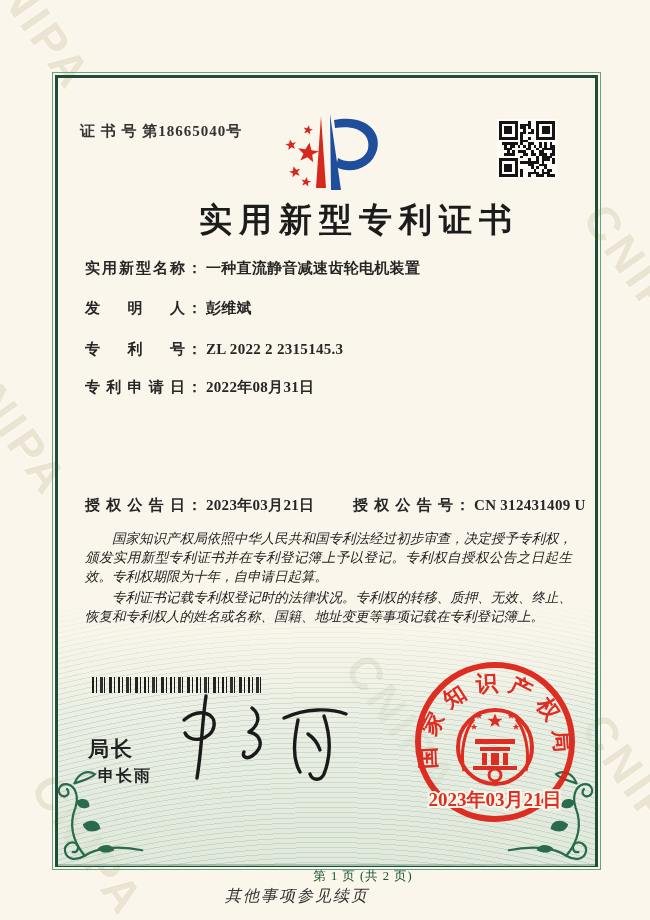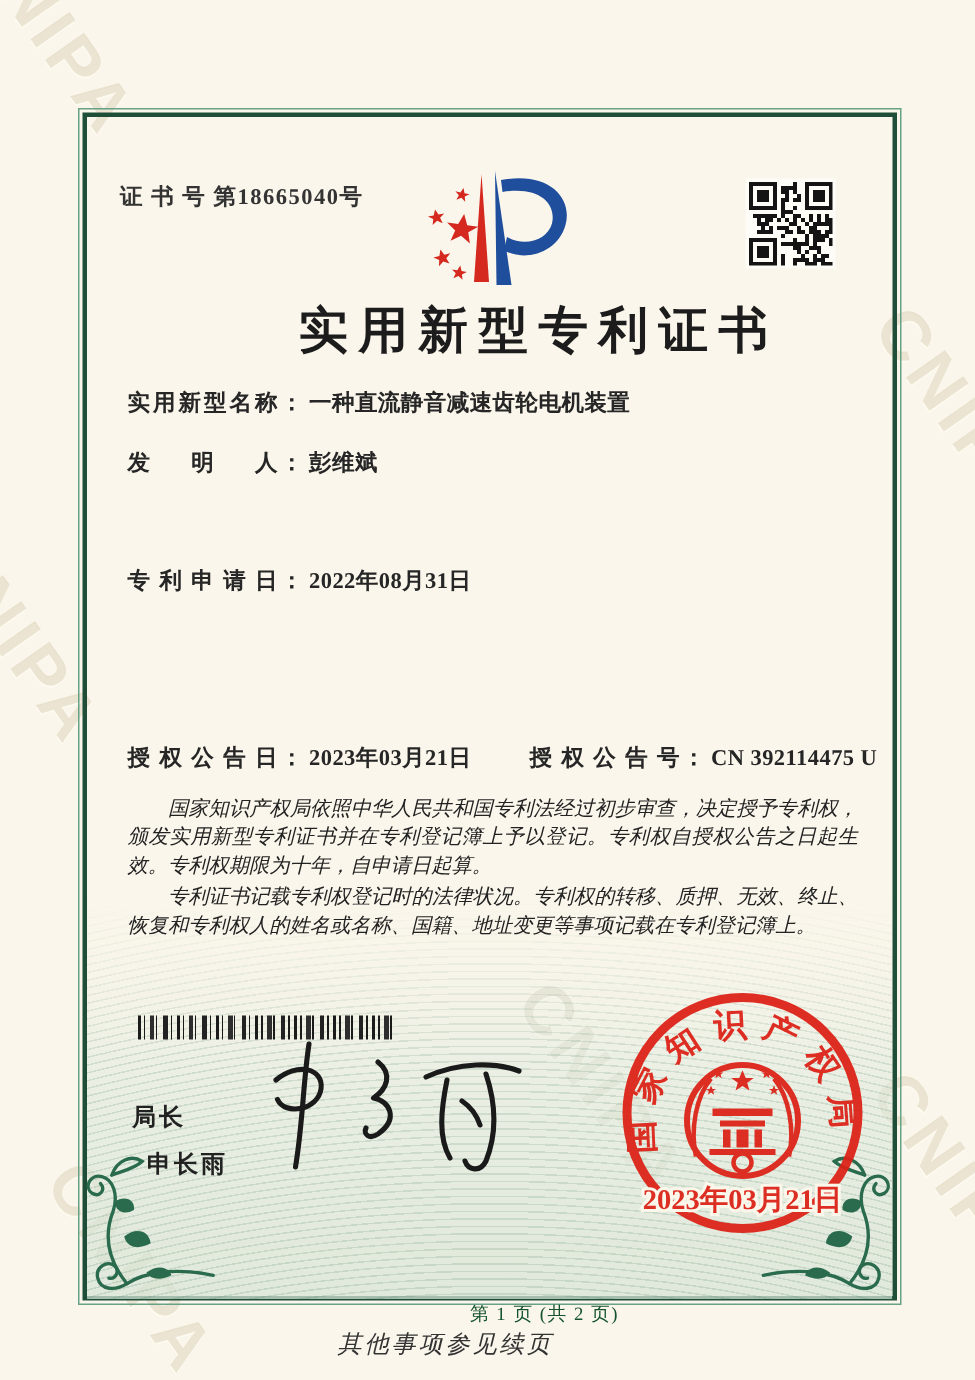--- a/index.html
+++ b/index.html
@@ -50,21 +50,21 @@
            line-height:19px; color:#222; font-style:italic; text-align:justify; }
   .paras p { text-indent:2em; margin:0 0 2px 0; }
 
   .barcode { position:absolute; left:92px; top:677px; width:170px; height:16px;
     background:repeating-linear-gradient(90deg,
       #1b1b1b 0 2px, transparent 2px 4px, #1b1b1b 4px 5px, transparent 5px 8px,
       #2e2e2e 8px 11px, transparent 11px 12px, #1b1b1b 12px 13px, transparent 13px 17px,
       #222 17px 20px, transparent 20px 22px, #1b1b1b 22px 23px, transparent 23px 26px); }
 
   .issuer-title { position:absolute; left:88px; top:735px; font-family:"Liberation Sans",sans-serif;
-                  font-size:16px; font-weight:600; color:#222; letter-spacing:2px; }
+                  font-size:21px; font-weight:600; color:#222; letter-spacing:2px; }
   .issuer-name  { position:absolute; left:98px; top:766px; font-family:Liberation Mono, monospace;
                   font-size:16px; font-weight:600; color:#222; letter-spacing:2px;text-align:right; }
 
   .signature { position:absolute; left:172px; top:690px; width:190px; height:100px; }
 
   .seal { position:absolute; left:412px; top:659px; width:166px; height:166px; opacity:0.93; }
   .seal text { font-family:"Liberation Serif", serif; }
 
   .flourish { position:absolute; width:102px; height:118px; color:#2a6b4d; }
   .flourish-left  { left:42px;  top:756px; }
@@ -281,27 +281,30 @@
   </div>
 
   <div class="title">实用新型专利证书</div>
 
   <div class="field-row" style="top:259px">
     <span class="flabel">实用新型名称</span><span class="fcolon">：</span><span class="fval">一种直流静音减速齿轮电机装置</span>
   </div>
   <div class="field-row" style="top:299px">
     <span class="flabel">发明人</span><span class="fcolon">：</span><span class="fval">彭维斌</span>
   </div>
+  <div class="field-row" style="top:340px">
+    <span class="flabel">专利号</span><span class="fcolon">：</span><span class="fval">ZL 2022 2 2315145.3</span>
+  </div>
   <div class="field-row" style="top:378px">
     <span class="flabel">专利申请日</span><span class="fcolon">：</span><span class="fval">2022年08月31日</span>
   </div>
   <div class="field-row" style="top:496px">
     <span class="flabel">授权公告日</span><span class="fcolon">：</span><span class="fval">2023年03月21日</span>
     <span class="pair2">
-      <span class="flabel">授权公告号</span><span class="fcolon">：</span><span class="fval">CN 392114475 U</span>
+      <span class="flabel">授权公告号</span><span class="fcolon">：</span><span class="fval">CN 312431409 U</span>
     </span>
   </div>
 
   <div class="paras">
     <p>国家知识产权局依照中华人民共和国专利法经过初步审查，决定授予专利权，颁发实用新型专利证书并在专利登记簿上予以登记。专利权自授权公告之日起生效。专利权期限为十年，自申请日起算。</p>
     <p>专利证书记载专利权登记时的法律状况。专利权的转移、质押、无效、终止、恢复和专利权人的姓名或名称、国籍、地址变更等事项记载在专利登记簿上。</p>
   </div>
 
   <div class="barcode"></div>
 

